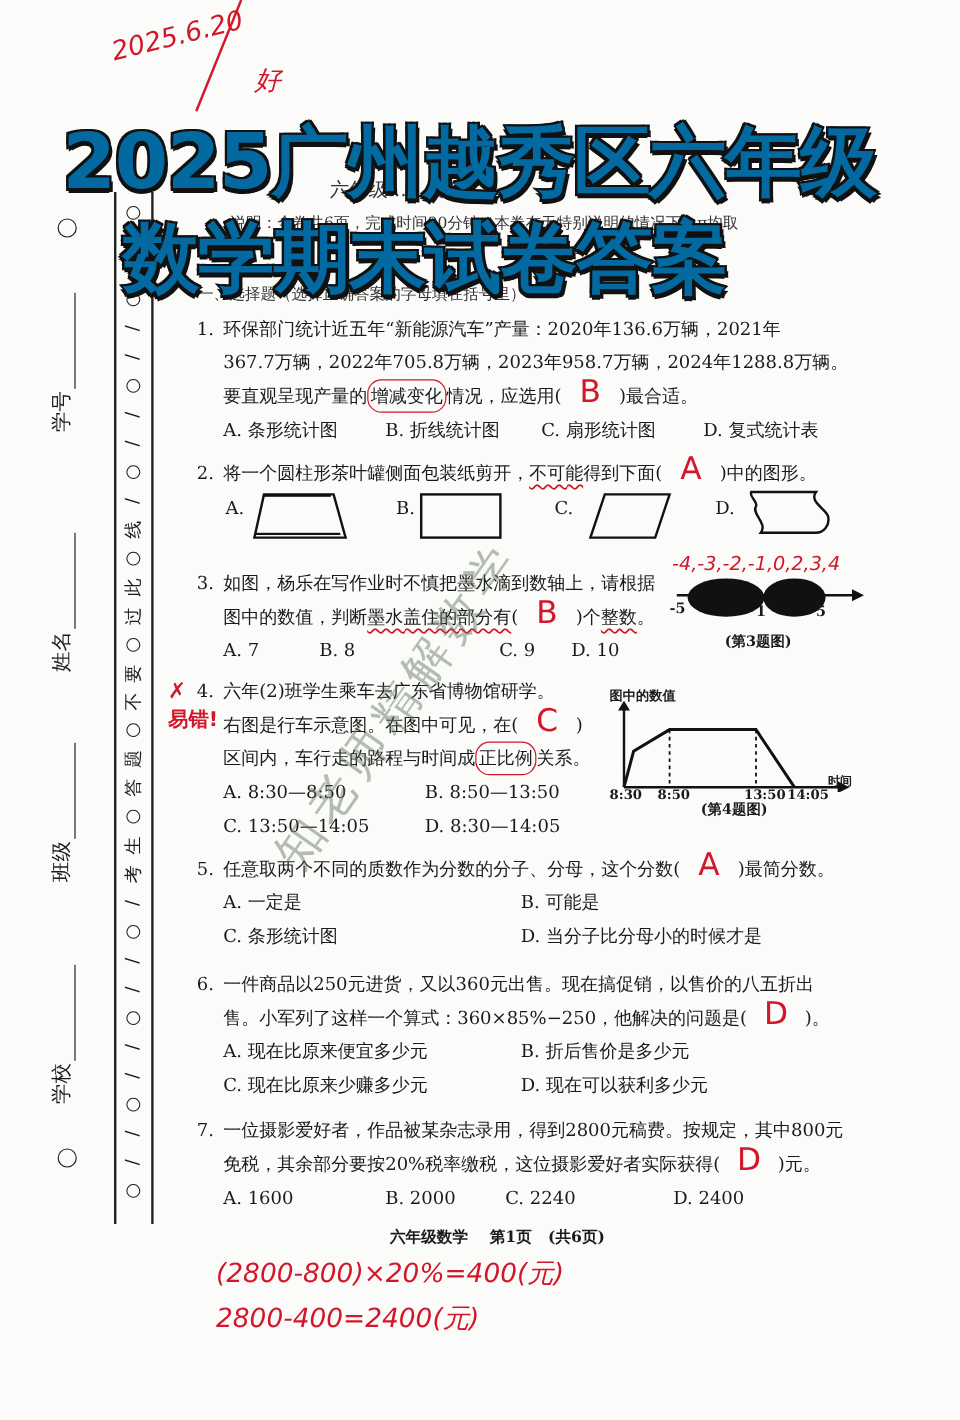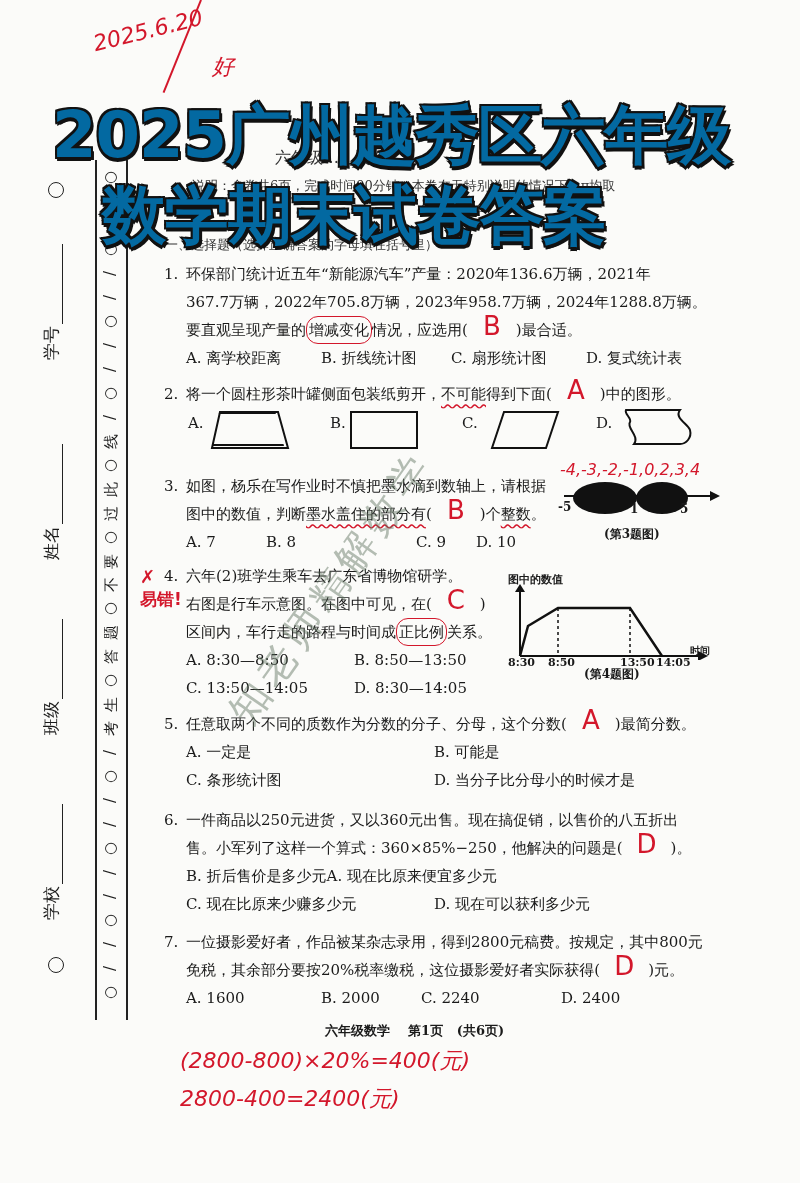--- a/index.html
+++ b/index.html
@@ -116,21 +116,21 @@
   <span>学校</span><span class="line"></span>
 </div>
 
 <div class="q" style="top:260px;">
   <div><span class="num">1.</span><span>环保部门统计近五年“新能源汽车”产量：2020年136.6万辆，2021年</span></div>
   <div class="indent">367.7万辆，2022年705.8万辆，2023年958.7万辆，2024年1288.8万辆。</div>
   <div class="indent">
     <span>要直观呈现产量的</span><span class="circle">增减变化</span><span>情况，应选用(</span><span class="ans">B</span><span>)最合适。</span>
   </div>
   <div class="indent opts">
-    <span style="width:135px">A. 离学校距离</span>
+    <span style="width:135px">A. 条形统计图</span>
     <span style="width:130px">B. 折线统计图</span>
     <span style="width:135px">C. 扇形统计图</span>
     <span>D. 复式统计表</span>
   </div>
 </div>
 
 <div class="q" style="top:380px;">
   <div><span class="num">2.</span><span>将一个圆柱形茶叶罐侧面包装纸剪开，</span><span class="wavy">不可能</span><span>得到下面(</span><span class="ans">A</span><span>)中的图形。</span></div>
 </div>
 <div class="abs" style="left:188px; top:414px; font-size:15px;">A.</div>
@@ -216,22 +216,22 @@
   <div class="indent opts">
       <span style="width:248px">C. 条形统计图</span>
       <span>D. 当分子比分母小的时候才是</span>
     </div>
 </div>
 
 <div class="q" style="top:806px;">
   <div><span class="num">6.</span><span>一件商品以250元进货，又以360元出售。现在搞促销，以售价的八五折出</span></div>
   <div class="indent"><span>售。小军列了这样一个算式：360×85%−250，他解决的问题是(</span><span class="ans">D</span><span>)。</span></div>
   <div class="indent opts">
+      <span style="width:248px">A. 现在比原来便宜多少元</span>
       <span>B. 折后售价是多少元</span>
-      <span style="width:248px">A. 现在比原来便宜多少元</span>
     </div>
   <div class="indent opts">
       <span style="width:248px">C. 现在比原来少赚多少元</span>
       <span>D. 现在可以获利多少元</span>
     </div>
 </div>
 
 <div class="q" style="top:928px;">
   <div><span class="num">7.</span><span>一位摄影爱好者，作品被某杂志录用，得到2800元稿费。按规定，其中800元</span></div>
   <div class="indent"><span>免税，其余部分要按20%税率缴税，这位摄影爱好者实际获得(</span><span class="ans">D</span><span>)元。</span></div>

